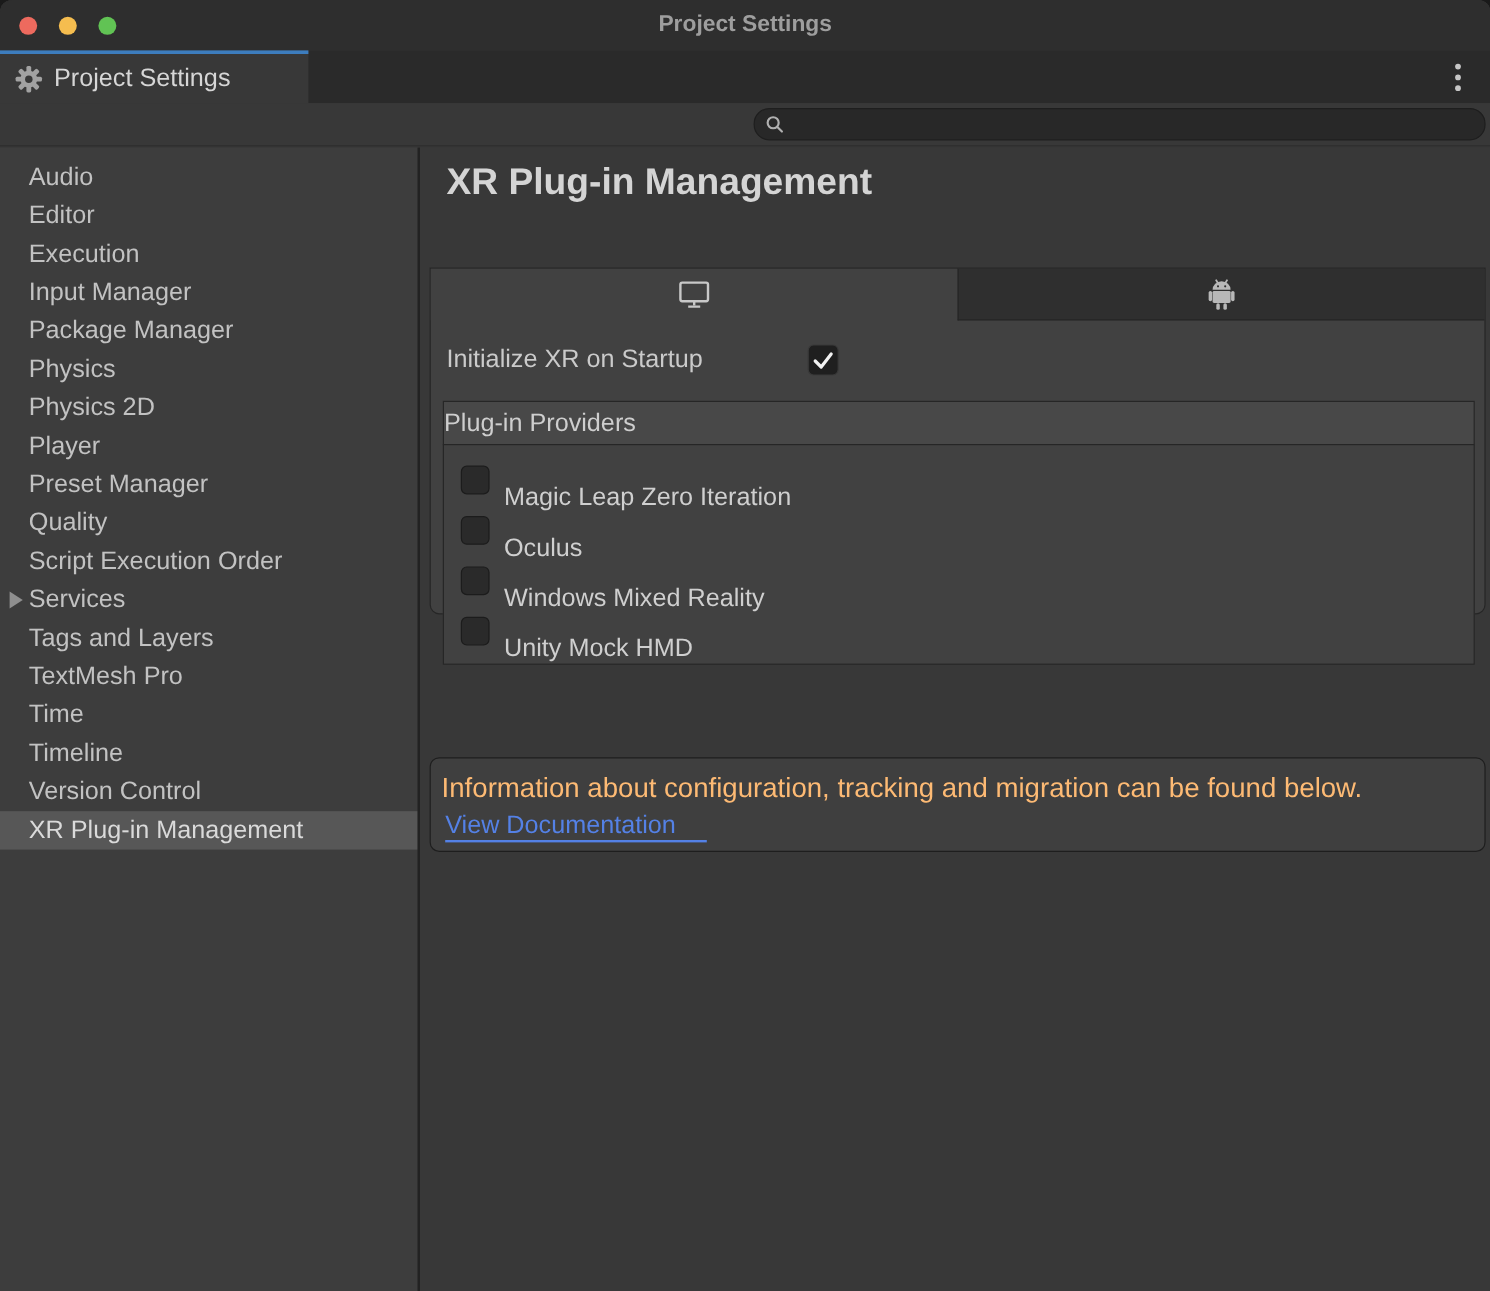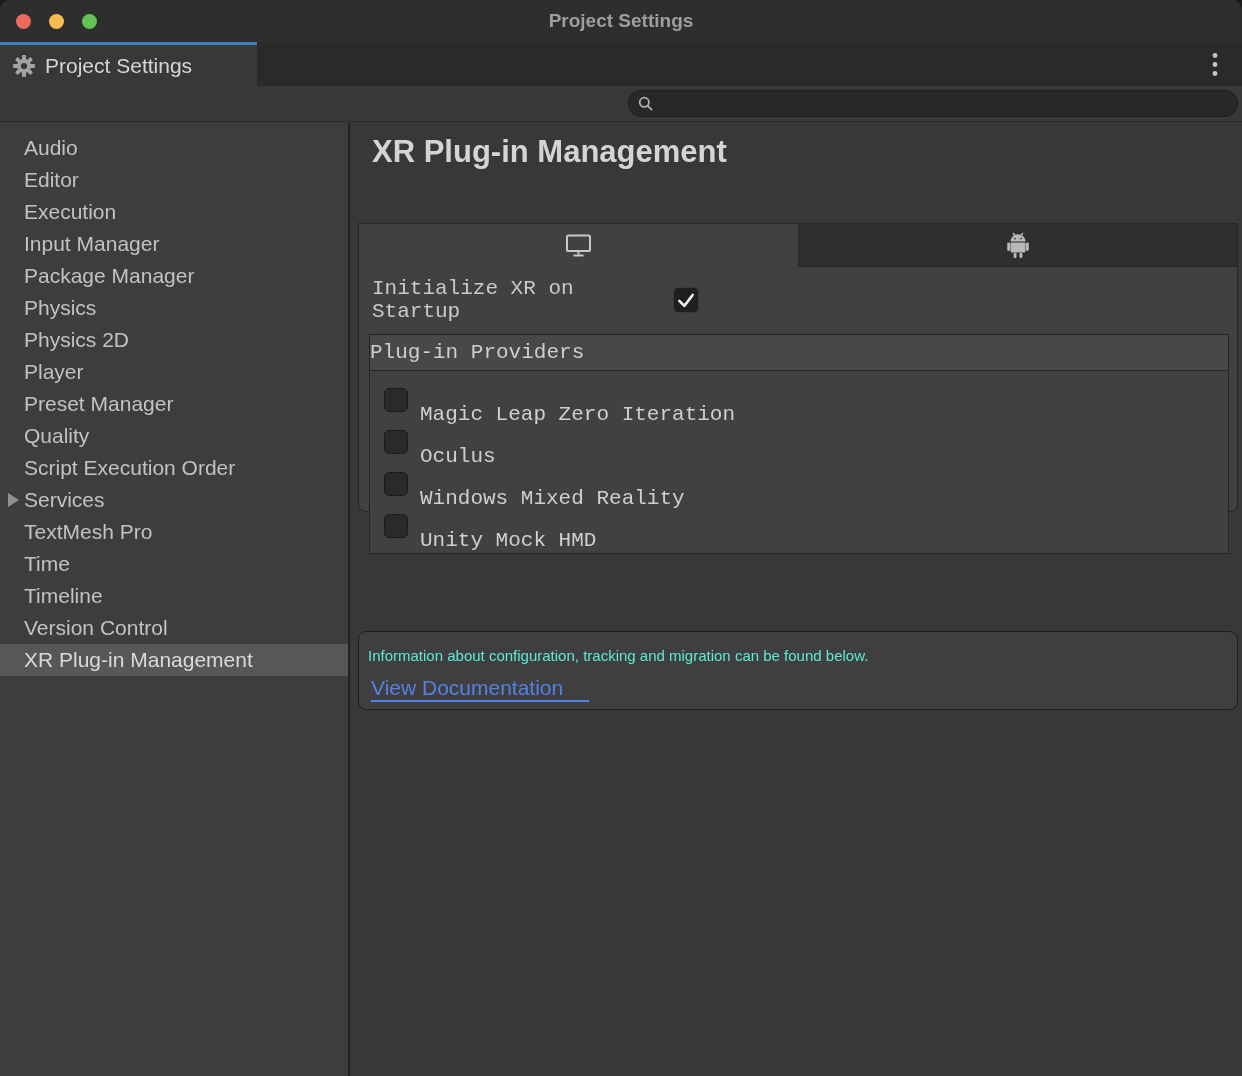--- a/index.html
+++ b/index.html
@@ -39,21 +39,21 @@
   .side-item { position:relative; height:32px; display:flex; align-items:center; padding-left:24px;
                color:#c2c2c2; font-size:21px; cursor:pointer; }
   .side-item.selected { background:#575757; color:#dadada; }
   .disclosure { position:absolute; left:8px; top:9px; width:0; height:0;
                 border-left:11px solid #8f8f8f; border-top:7px solid transparent; border-bottom:7px solid transparent; }
 
   
   .page-title { position:absolute; left:22px; top:11px; font-size:31px; font-weight:700; color:#d4d4d4; }
 
   .settings-box { position:absolute; left:8px; top:100px; width:880px; height:289px; background:#414141;
-                  border:1px solid #262626; border-radius:0 0 8px 8px;font-family:Liberation Mono, monospace; }
+                  border:1px solid #262626; border-radius:0 0 8px 8px; }
   .plat-tabs { display:flex; height:43px; }
   .plat-tab { flex:1; display:flex; align-items:center; justify-content:center; cursor:pointer; }
   .plat-tab.active { background:#414141; }
   .plat-tab.inactive { background:#2f2f2f; border-left:1px solid #262626; border-bottom:1px solid #262626; }
 
   .init-row { position:absolute; left:13px; top:62px; height:27px; display:flex; align-items:center; }
   .init-label { color:#cacaca; font-size:21px; width:301px; }
   .checkbox { width:26px; height:26px; border-radius:5px; background:#1f1f1f; border:1px solid #3a3a3a;
               display:flex; align-items:center; justify-content:center; cursor:pointer; }
   .checkbox.small { width:24px; height:24px; background:#2a2a2a; border:1px solid #1c1c1c; }
@@ -61,21 +61,21 @@
   .providers-header { position:absolute; left:10px; top:110px; width:860px; height:37px; background:#484848;
                       border:1px solid #262626; display:flex; align-items:center; 
                       color:#cecece; font-size:21px; }
   .providers-list { position:absolute; left:10px; top:146px; width:860px; height:184px; background:#414141;
                     border:1px solid #262626; padding-top:8px; }
   .provider-row { height:42px; display:flex; align-items:center; padding-left:14px; gap:12px; }
   .provider-label { color:#cfcfcf; font-size:21px;margin-top:29px; }
 
   .info-box { position:absolute; left:8px; top:508px; width:880px; height:79px; background:#3f3f3f;
               border:1px solid #1e1e1e; border-radius:8px; padding:9px 10px 0 9px; }
-  .info-text { color:#5eead4; font-size:15px; line-height:30px; }
+  .info-text { color:#fdba74; font-size:23px; line-height:30px; }
   .doc-link { display:inline-block; margin-top:5px; margin-left:3px; font-size:21px; color:#5481e6;
               border-bottom:2px solid #5481e6; padding-right:26px; cursor:pointer; text-decoration:none; }
 </style>
 </head>
 <body>
 
 <div class="window">
 
   <div class="titlebar">
     <div class="traffic tl-close" style="background: rgb(237, 106, 94);"></div>
@@ -155,20 +155,23 @@
         </div>
         <div class="side-item">
           <span>Quality</span>
         </div>
         <div class="side-item">
           <span>Script Execution Order</span>
         </div>
         <div class="side-item">
           <span class="disclosure"></span>
           <span>Services</span>
+        </div>
+        <div class="side-item">
+          <span>Tags and Layers</span>
         </div>
         <div class="side-item">
           <span>TextMesh Pro</span>
         </div>
         <div class="side-item">
           <span>Time</span>
         </div>
         <div class="side-item">
           <span>Timeline</span>
         </div>

